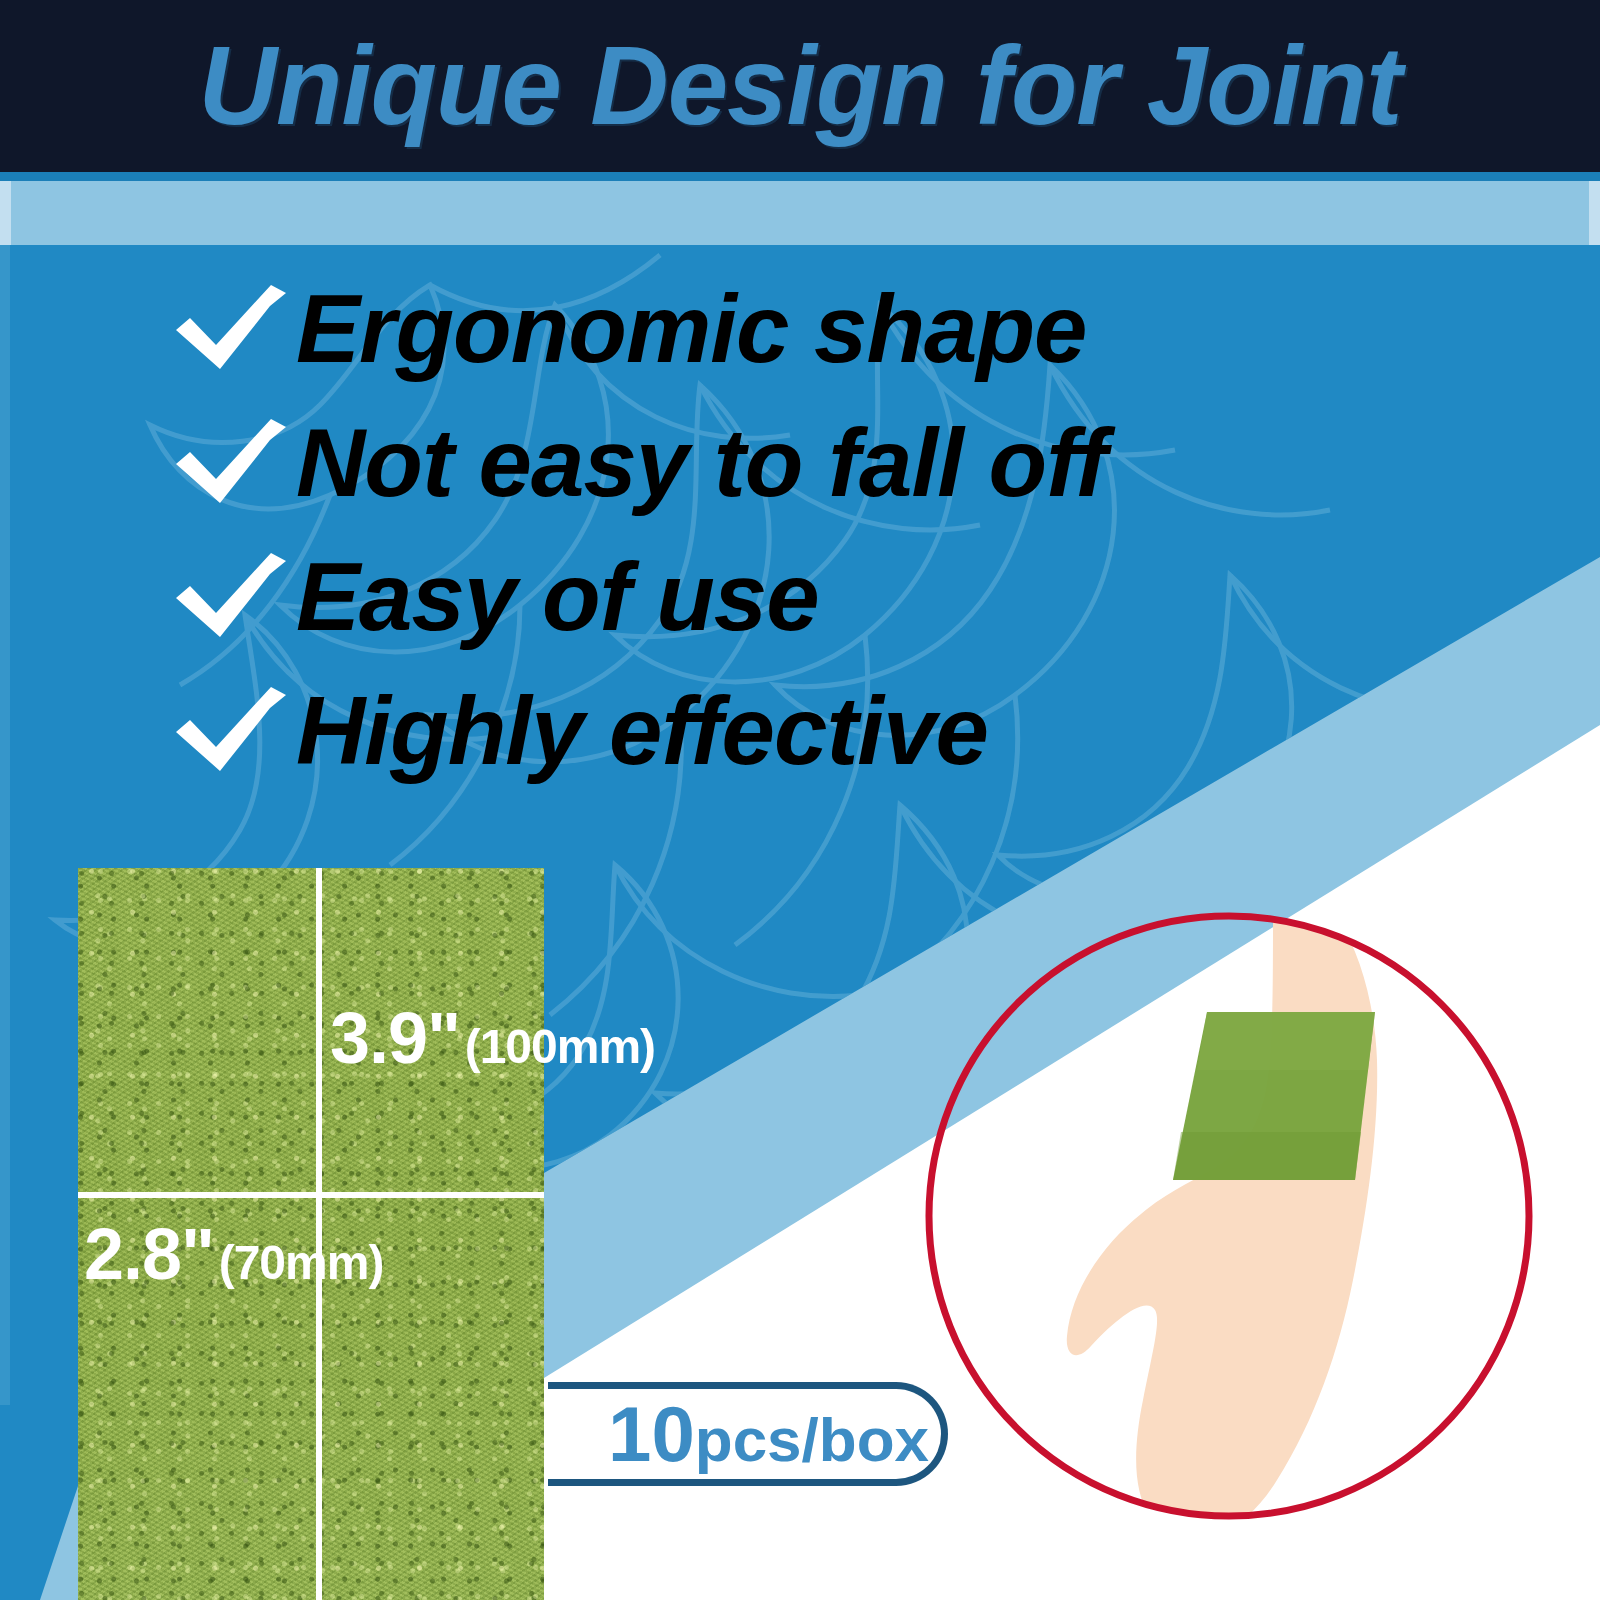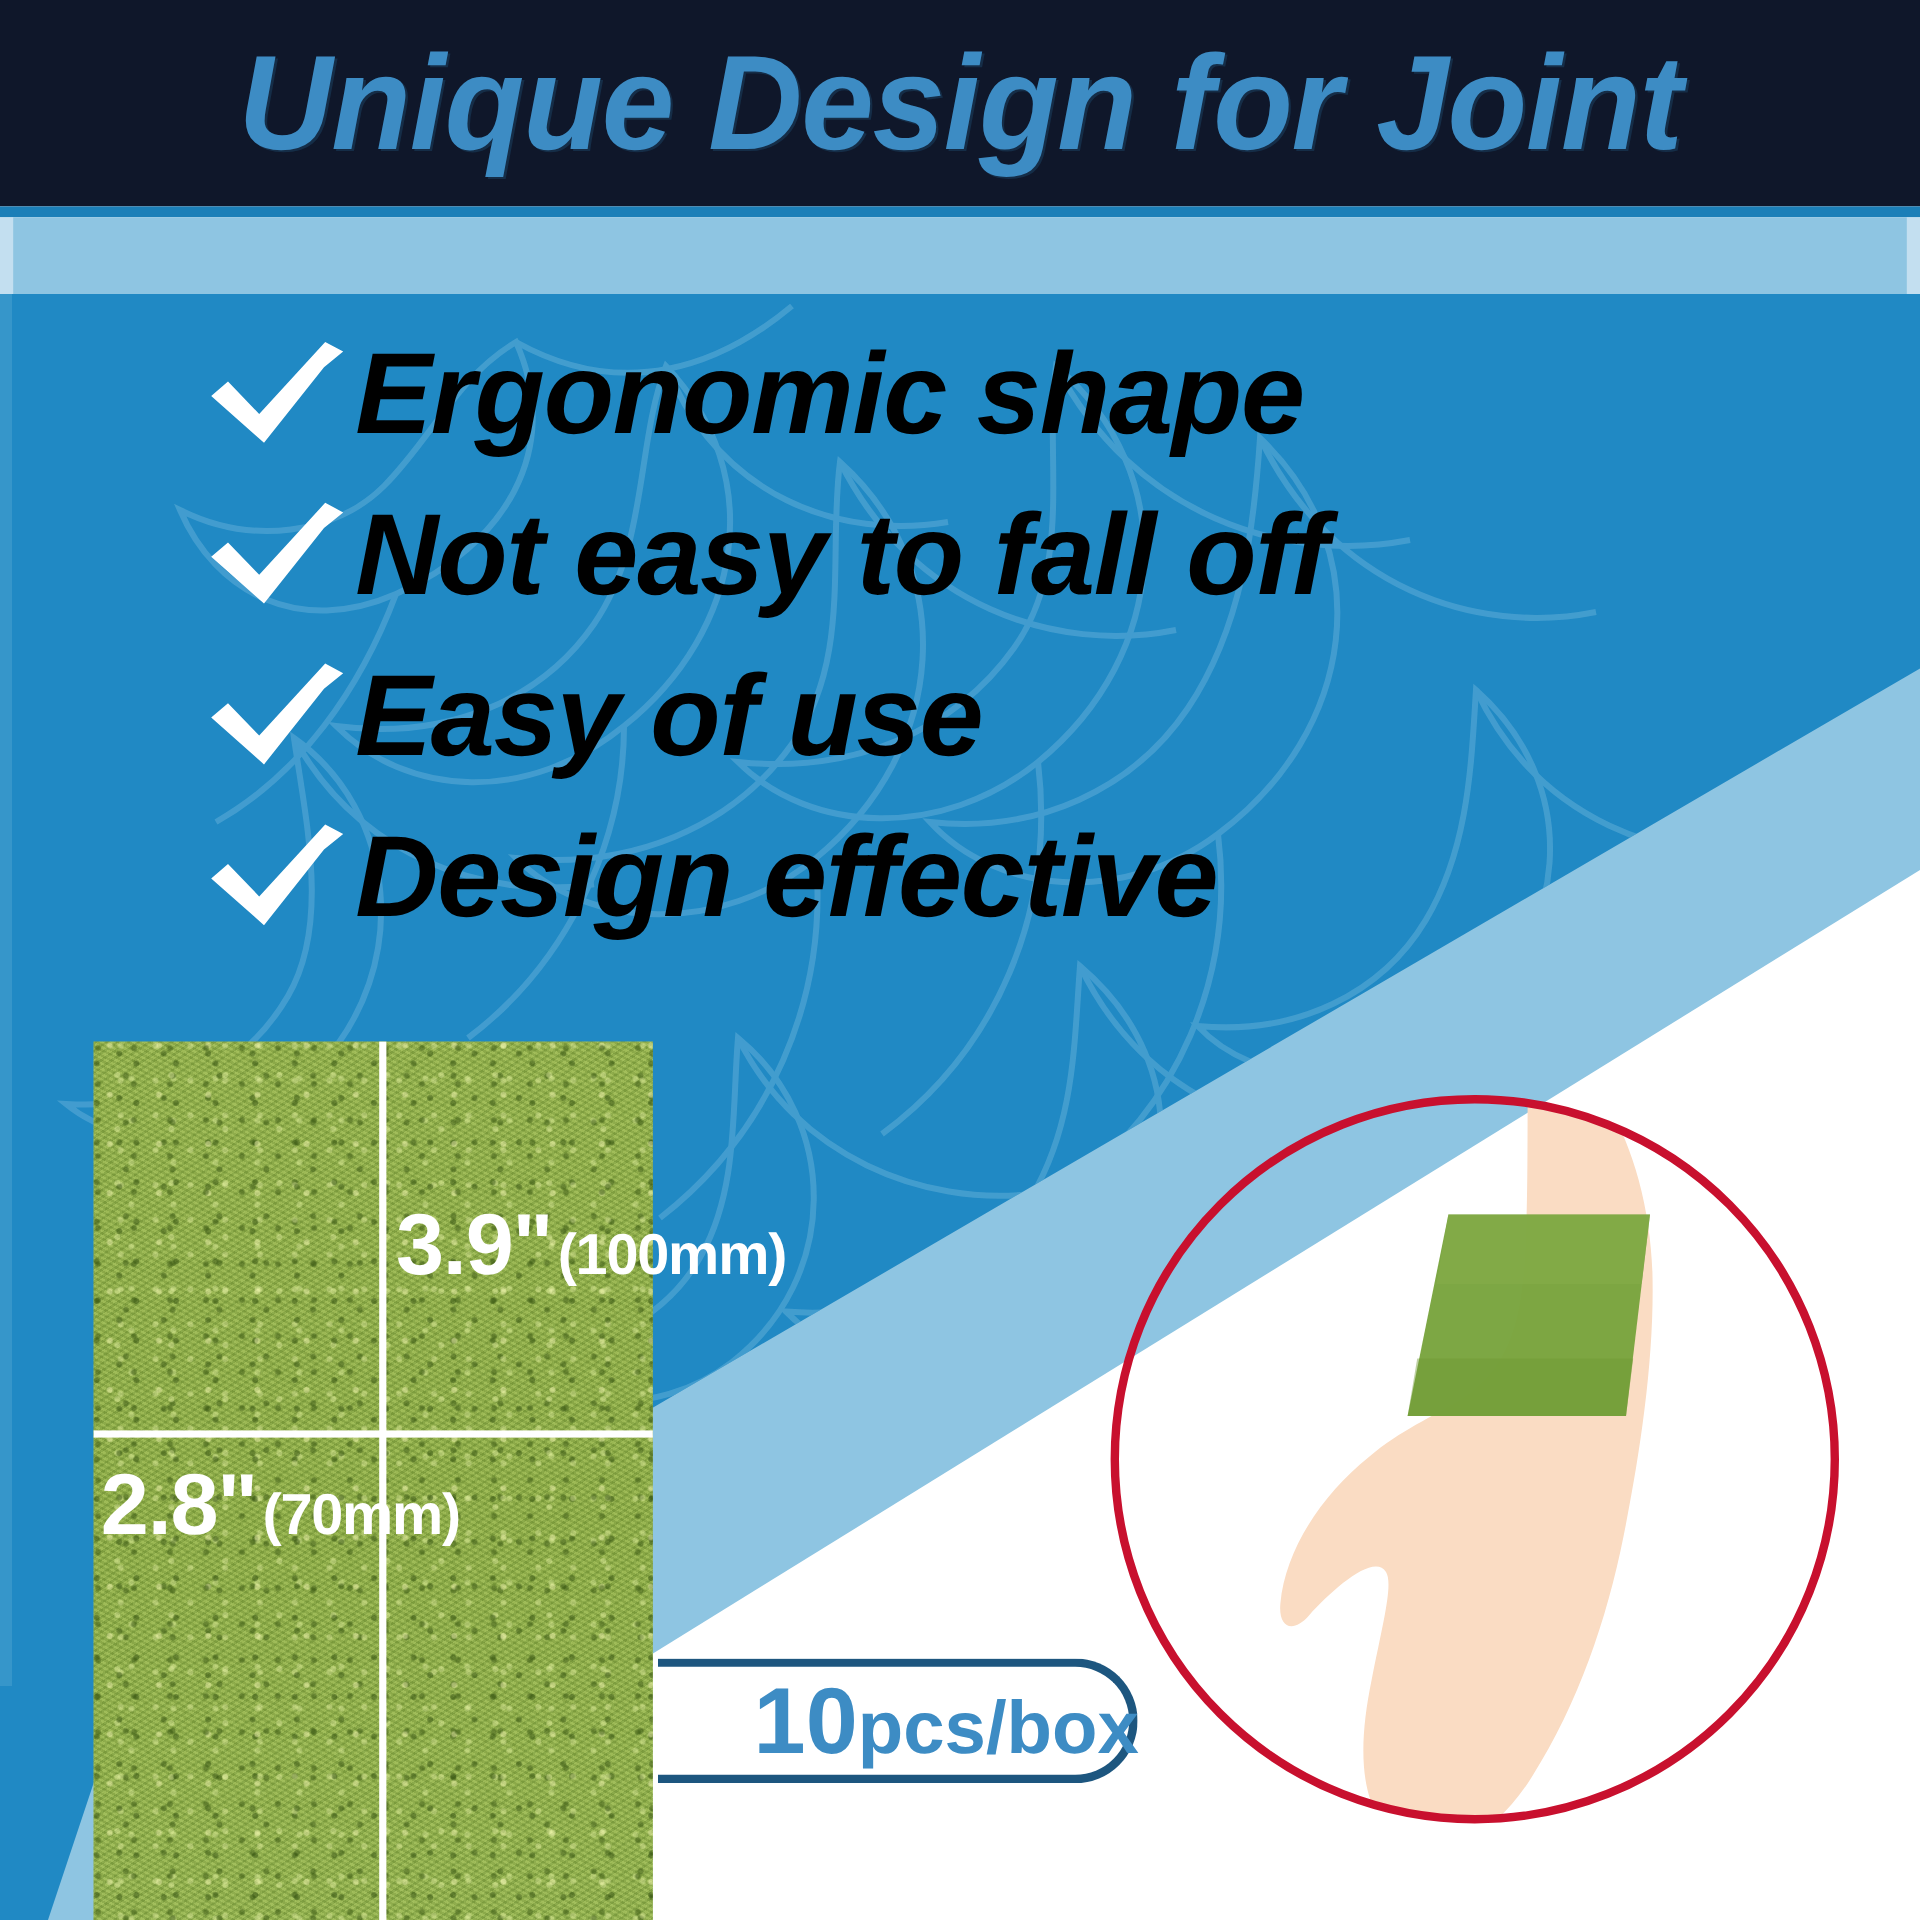--- a/index.html
+++ b/index.html
@@ -85,21 +85,21 @@
 
   
   .badge{
     position:absolute;left:548px;top:1382px;width:400px;height:104px;
     background:#ffffff;
     border-top:7px solid #1d567f;border-bottom:7px solid #1d567f;border-right:7px solid #1d567f;
     border-top-right-radius:104px;border-bottom-right-radius:104px;
     box-sizing:border-box;
     display:flex;align-items:center;
   }
-  .badge-txt{margin-left:80px;white-space:nowrap;color:#3d8cc4;line-height:1;}
+  .badge-txt{margin-left:60px;white-space:nowrap;color:#3d8cc4;line-height:1;}
   .badge-txt .n{font-size:78px;font-weight:bold;}
   .badge-txt .u{font-size:62px;font-weight:bold;}
 
   
   .wrist{position:absolute;left:905px;top:880px;width:648px;height:672px;}
 </style>
 </head>
 <body>
 
 <div id="poster">
@@ -177,21 +177,21 @@
       </span>
       <span class="feat-label">Easy of use</span>
     </div>
 
     <div class="feat-row">
       <span class="check">
         <svg width="120" height="92" viewBox="0 0 120 92">
           <path d="M6 47 L20 35 L46 62 L101 2 L116 10 L100 23 L50 86 Z" fill="#ffffff"></path>
         </svg>
       </span>
-      <span class="feat-label">Design effective</span>
+      <span class="feat-label">Highly effective</span>
     </div>
 
   </div>
 
   <div class="patch"></div>
   <div class="patch-vline"></div>
   <div class="patch-hline"></div>
 
   <div class="dim" id="dim-v">
     <span class="big">3.9"</span>

